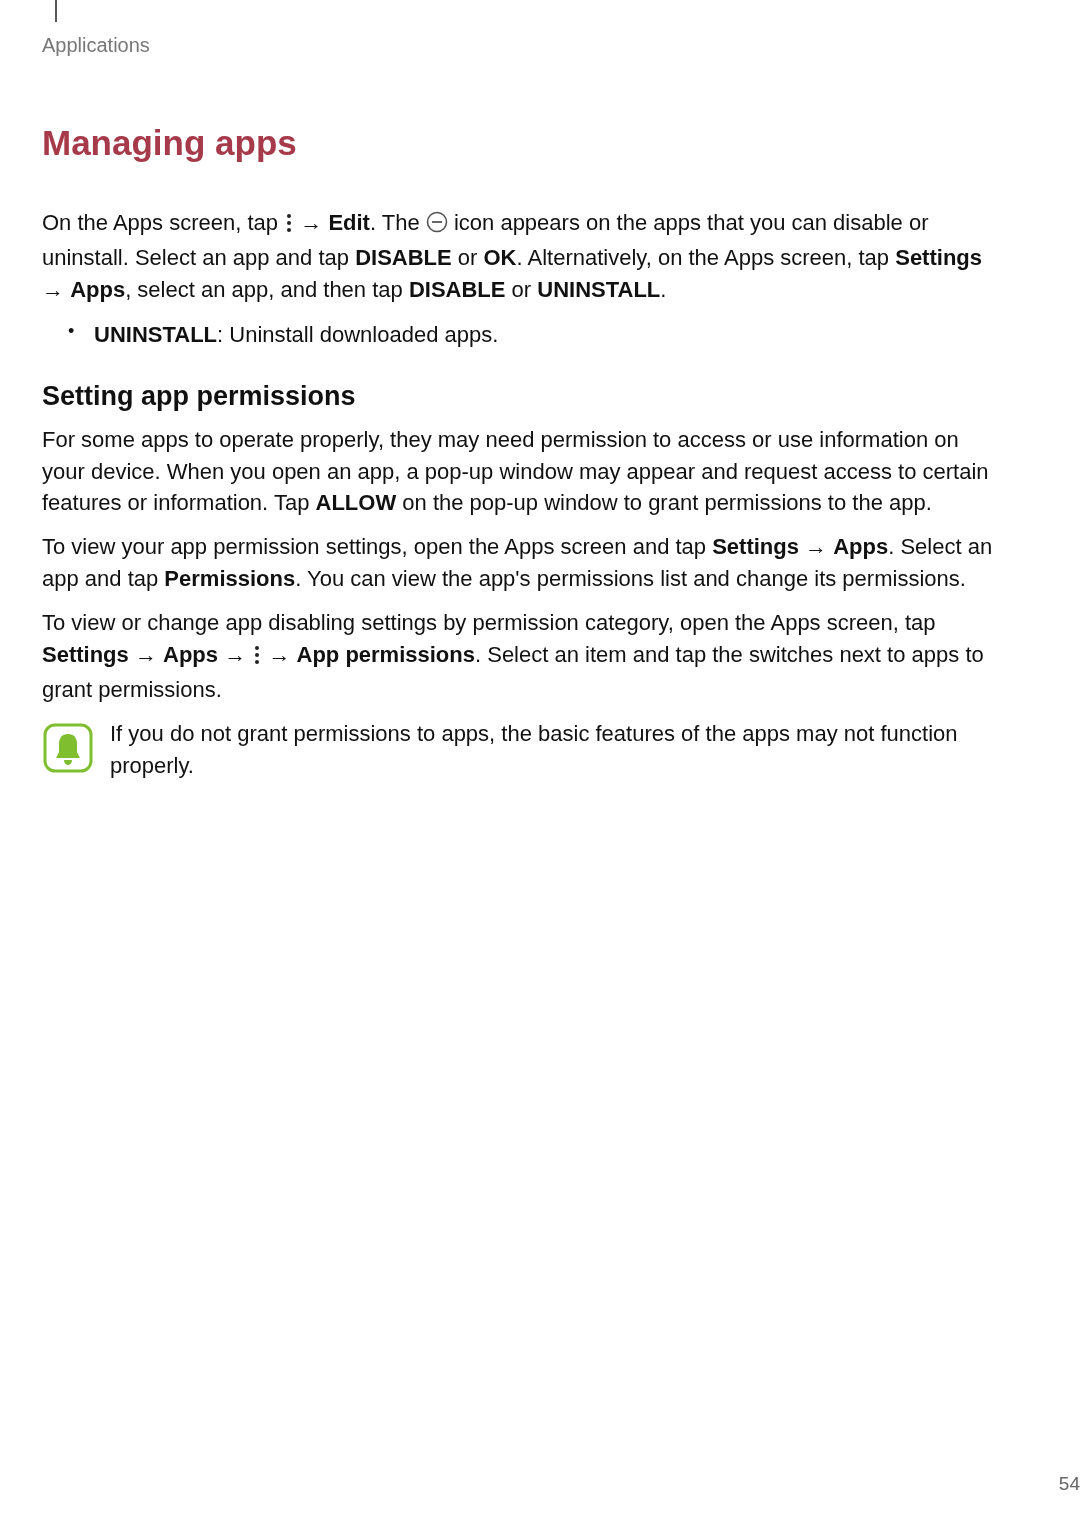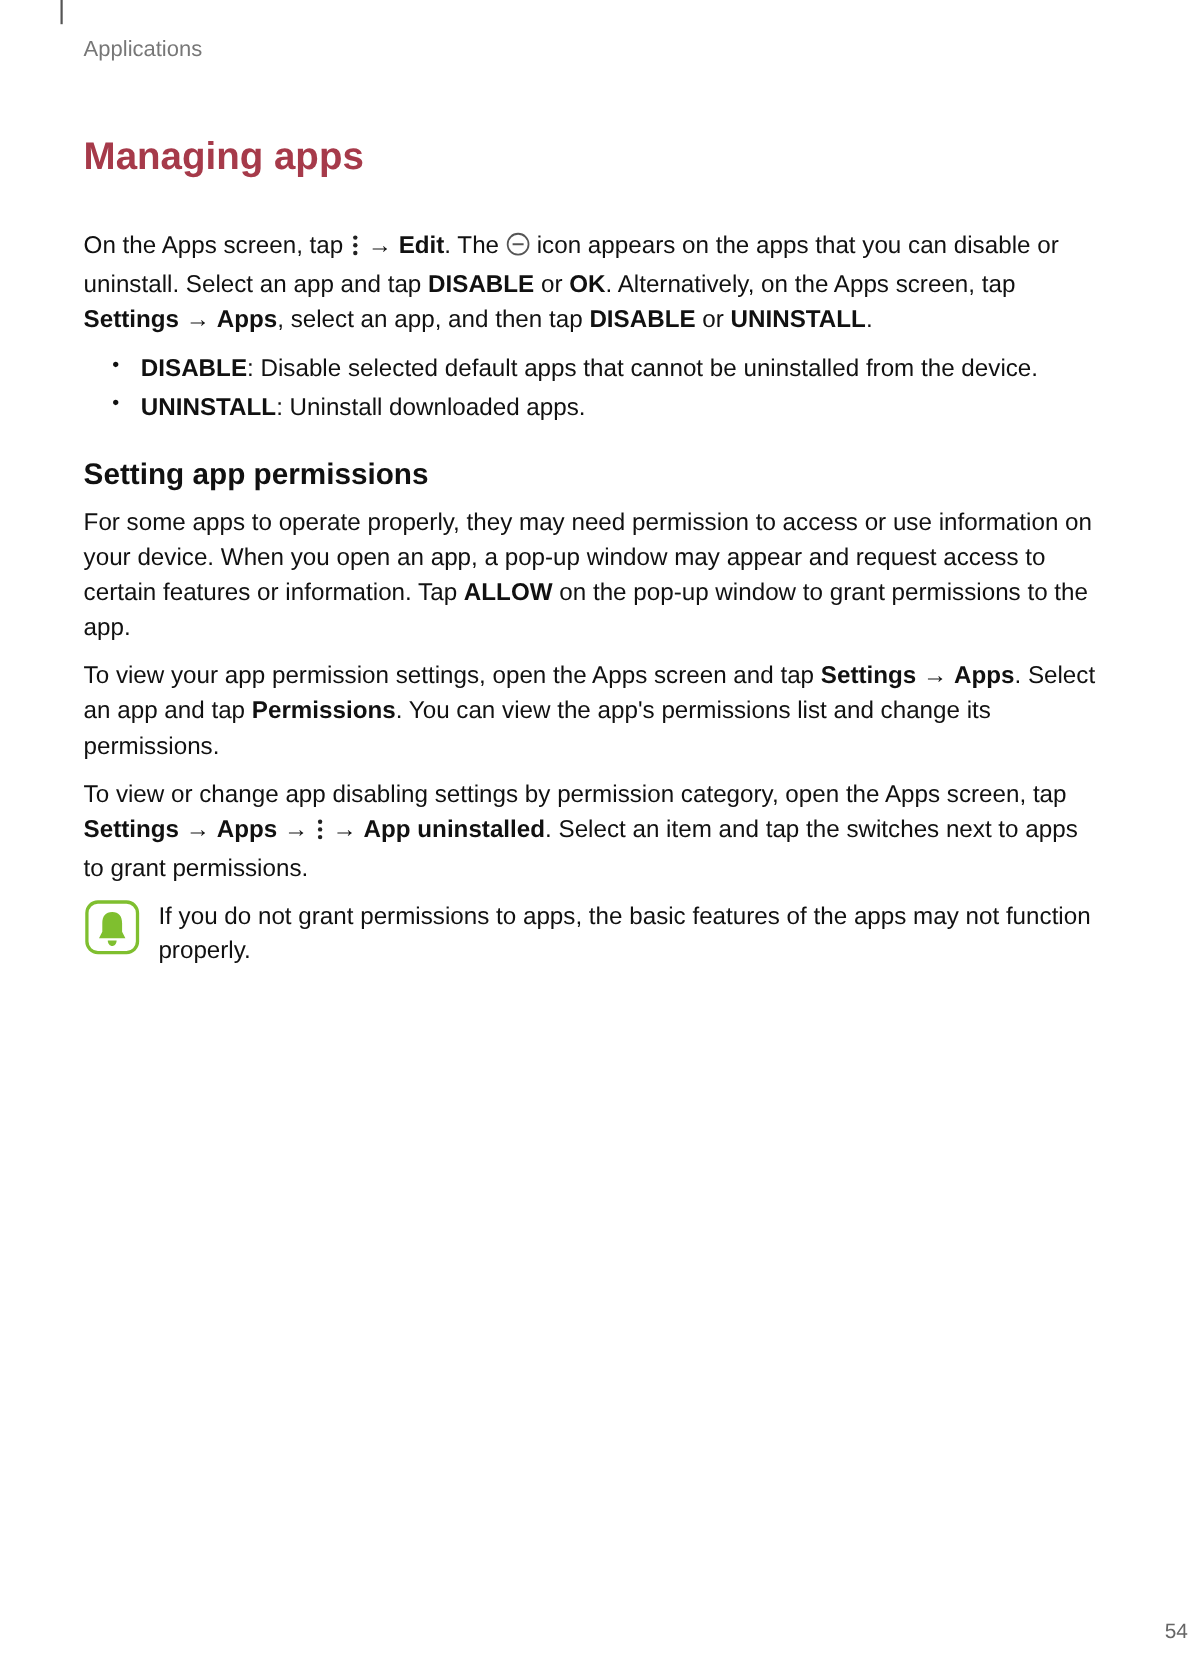--- a/index.html
+++ b/index.html
@@ -7,21 +7,21 @@
     width: 1080px;
     height: 1527px;
     background: #fff;
     font-family: "Segoe UI", "Helvetica Neue", Arial, sans-serif;
     color: #111;
   }
   .page {
     position: relative;
     width: 1080px;
     height: 1527px;
-    padding: 34px 78px 0 76px;
+    padding: 34px 78px 0 42px;
   }
   .tick-top {
     position: absolute;
     left: 55px;
     top: 0;
     width: 2px;
     height: 22px;
     background: #555;
   }
   .breadcrumb {
@@ -69,21 +69,21 @@
     font-size: 18px;
     color: #111;
   }
   .block { margin-bottom: 30px; }
   .inline-icon {
     display: inline-block;
     vertical-align: -3px;
   }
   .note-row {
     display: flex;
-    align-items: flex-start;
+    align-items: center;
     gap: 16px;
     margin-top: 6px;
   }
   .note-icon-wrap {
     flex: 0 0 52px;
   }
   .note-text {
     font-size: 22px;
     line-height: 1.45;
   }
@@ -113,23 +113,20 @@
             <circle cx="5" cy="3" r="2" fill="#222"></circle>
             <circle cx="5" cy="10" r="2" fill="#222"></circle>
             <circle cx="5" cy="17" r="2" fill="#222"></circle>
           </svg></span><span> → </span><b>Edit</b><span>. The </span><span class="inline-icon"><svg width="22" height="22" viewBox="0 0 22 22">
             <circle cx="11" cy="11" r="9.5" fill="none" stroke="#555" stroke-width="1.6"></circle>
             <line x1="6" y1="11" x2="16" y2="11" stroke="#555" stroke-width="1.8"></line>
           </svg></span><span> icon appears on the apps that you can disable or uninstall. Select an app and tap </span><b>DISABLE</b><span> or </span><b>OK</b><span>. Alternatively, on the Apps screen, tap </span><b>Settings</b><span> → </span><b>Apps</b><span>, select an app, and then tap </span><b>DISABLE</b><span> or </span><b>UNINSTALL</b><span>.</span>
     </p>
     <ul class="bullets">
       <li>
-        <b>DISABLE</b><span>: Disable selected default apps that cannot be uninstalled from the device.</span>
-      </li>
-      <li>
         <b>UNINSTALL</b><span>: Uninstall downloaded apps.</span>
       </li>
     </ul>
   </div>
 
   <div class="block">
   </div>
 
   <div class="block">
     <h2 class="sub-title">Setting app permissions</h2>
@@ -137,21 +134,21 @@
       <span>For some apps to operate properly, they may need permission to access or use information on your device. When you open an app, a pop-up window may appear and request access to certain features or information. Tap </span><b>ALLOW</b><span> on the pop-up window to grant permissions to the app.</span>
     </p>
     <p class="body-text">
       <span>To view your app permission settings, open the Apps screen and tap </span><b>Settings</b><span> → </span><b>Apps</b><span>. Select an app and tap </span><b>Permissions</b><span>. You can view the app's permissions list and change its permissions.</span>
     </p>
     <p class="body-text">
       <span>To view or change app disabling settings by permission category, open the Apps screen, tap </span><b>Settings</b><span> → </span><b>Apps</b><span> → </span><span class="inline-icon"><svg width="10" height="20" viewBox="0 0 10 20">
             <circle cx="5" cy="3" r="2" fill="#222"></circle>
             <circle cx="5" cy="10" r="2" fill="#222"></circle>
             <circle cx="5" cy="17" r="2" fill="#222"></circle>
-          </svg></span><span> → </span><b>App uninstalled</b><span>. Select an item and tap the switches next to apps to grant permissions.</span>
+          </svg></span><span> → </span><b>App permissions</b><span>. Select an item and tap the switches next to apps to grant permissions.</span>
     </p>
 
     <div class="note-row">
       <div class="note-icon-wrap">
         <span>
           <svg width="52" height="52" viewBox="0 0 52 52">
             <rect x="3" y="3" width="46" height="46" rx="10" ry="10" fill="none" stroke="#7fbf2f" stroke-width="3"></rect>
             <path d="M26 12 C20 12 17 16 17 22 L17 30 L14 36 L38 36 L35 30 L35 22 C35 16 32 12 26 12 Z" fill="#7fbf2f"></path>
             <path d="M22 38 C22 41 24 43 26 43 C28 43 30 41 30 38 Z" fill="#7fbf2f"></path>
           </svg>

